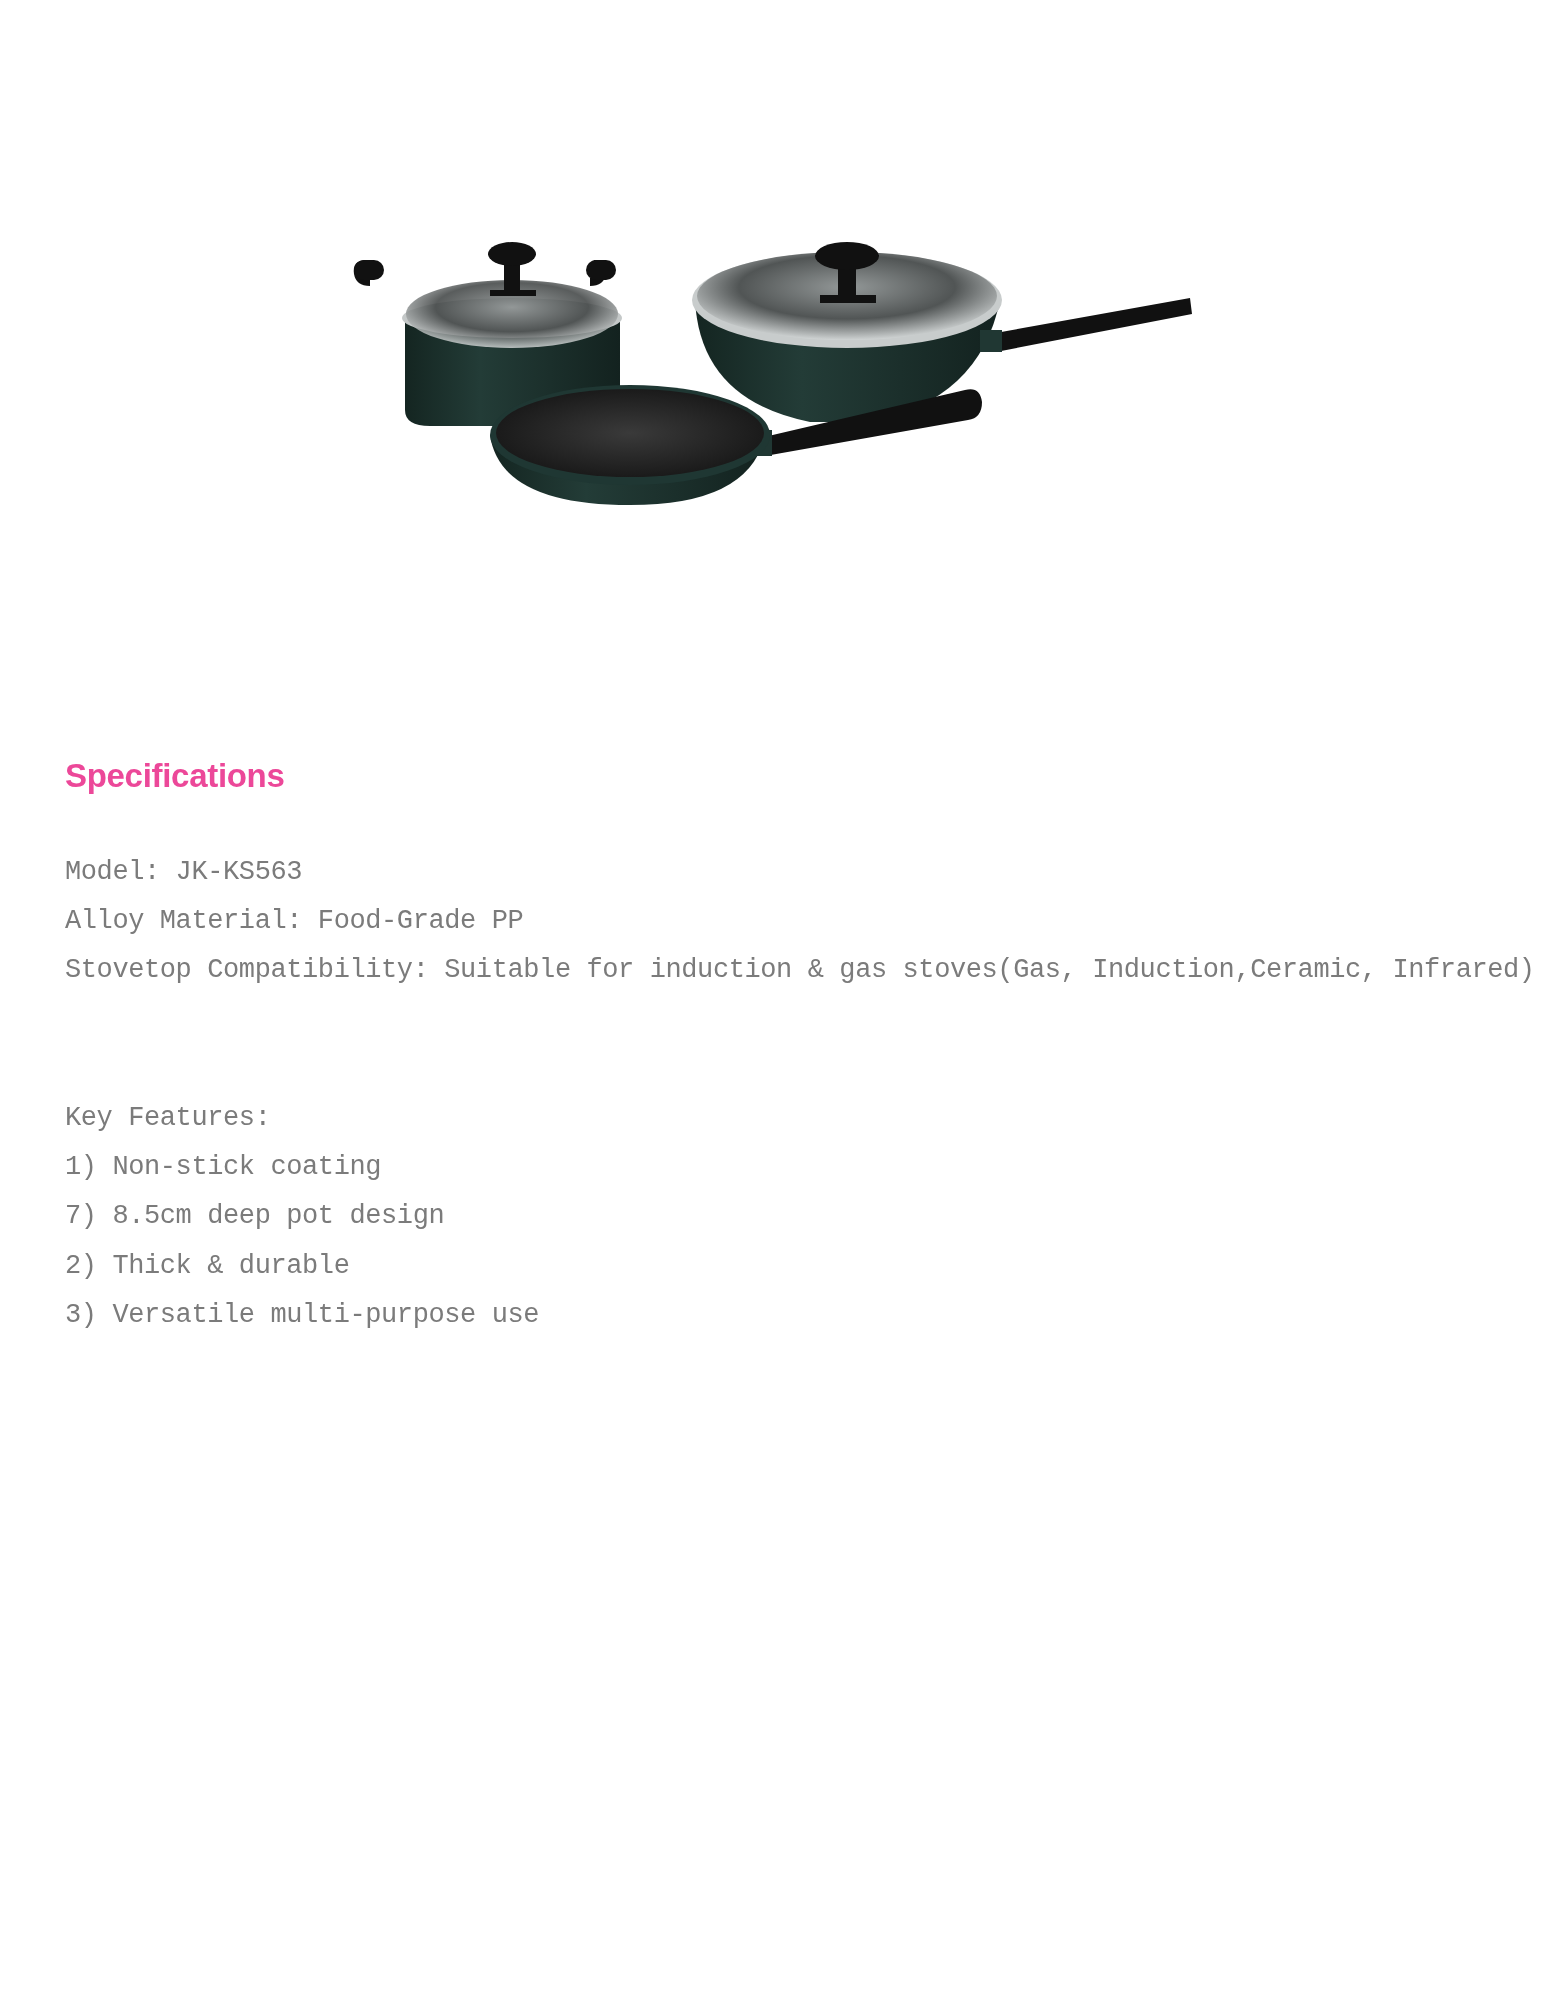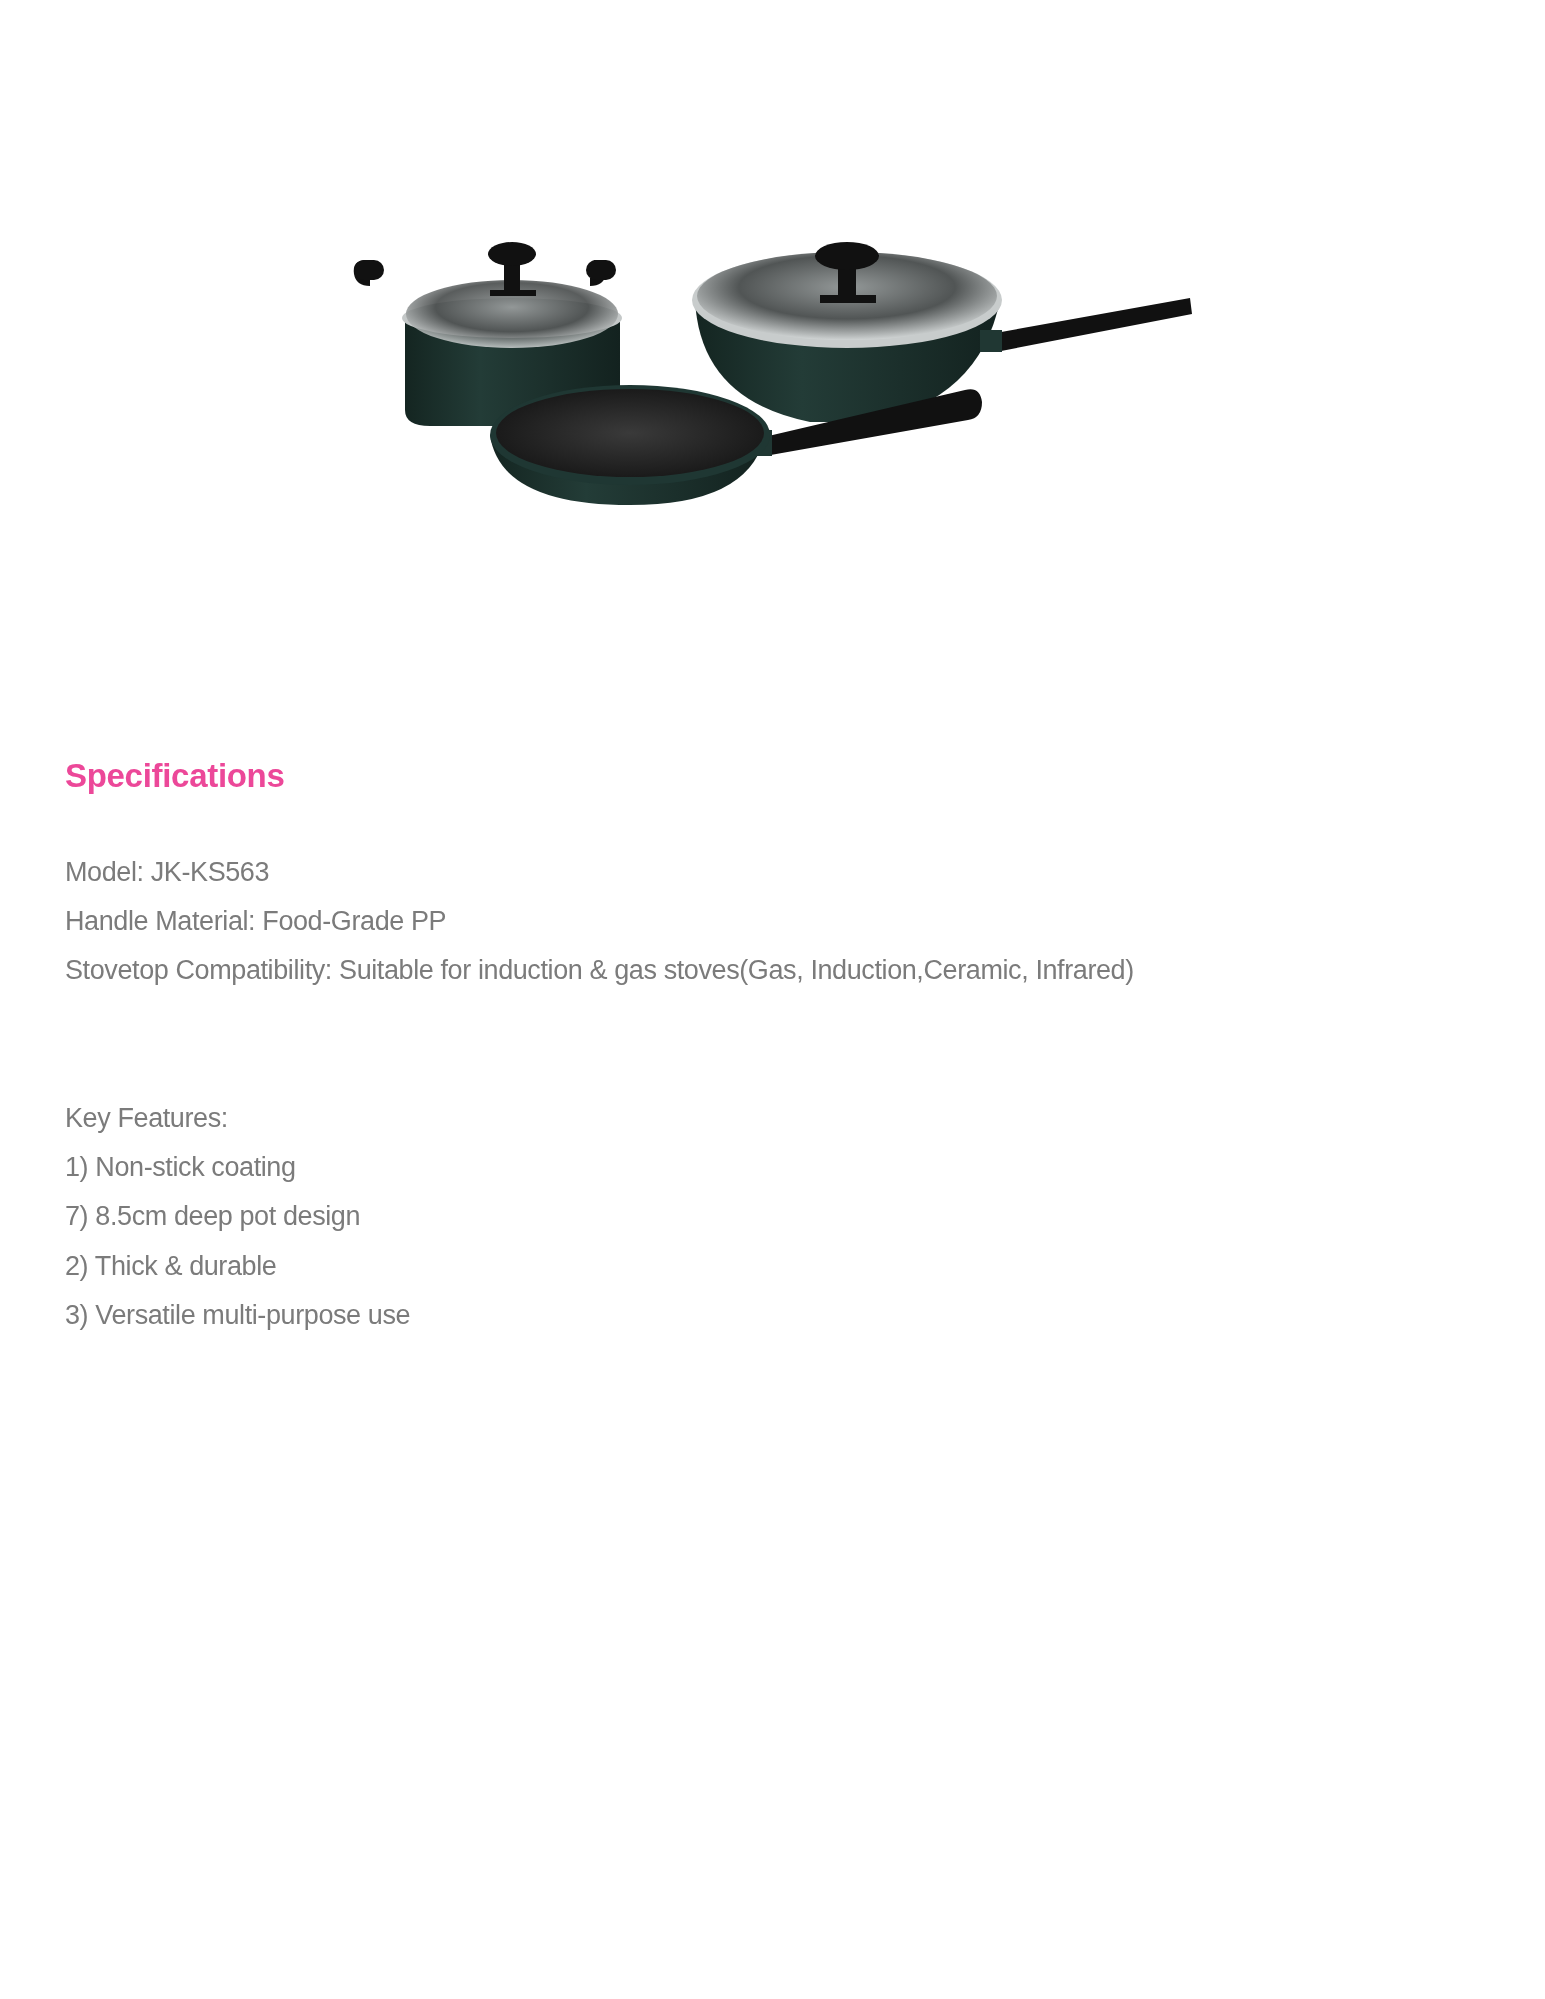--- a/index.html
+++ b/index.html
@@ -5,21 +5,21 @@
   html, body { margin: 0; padding: 0; background: #ffffff; }
   body { width: 1545px; height: 1999px; position: relative; overflow: hidden; }
   .product-image { position: absolute; left: 340px; top: 230px; width: 860px; height: 290px; }
   .specs { position: absolute; left: 65px; top: 752px; width: 1460px; }
   .specs-title {
     font-family: "Liberation Sans", sans-serif; font-weight: bold;
     font-size: 33px; color: #ec4899; margin: 0; letter-spacing: -0.3px; line-height: 48px;
   }
   .spec-block { margin-top: 48px; }
   .spec-line {
-    font-family: Liberation Sans, sans-serif; font-size: 27px; color: #7b7b7b;
+    font-family: Liberation Mono, monospace; font-size: 27px; color: #7b7b7b;
     line-height: 49.2px; white-space: nowrap; letter-spacing: -0.4px;
   }
   .spacer { height: 49.2px; }
 </style>
 </head>
 <body>
 
 <div class="product-image">
   <svg width="860" height="290" viewBox="0 0 860 290" xmlns="http://www.w3.org/2000/svg">
     <defs>
@@ -71,21 +71,21 @@
       <ellipse cx="290" cy="203" rx="134" ry="44" fill="url(#panIn)"></ellipse>
     </g>
   </svg>
 </div>
 
 <section class="specs">
   <h2 class="specs-title">Specifications</h2>
 
   <div class="spec-block">
     <div class="spec-line">Model: JK-KS563</div>
-    <div class="spec-line">Handle Material: Food-Grade PP</div>
+    <div class="spec-line">Alloy Material: Food-Grade PP</div>
     <div class="spec-line">Stovetop Compatibility: Suitable for induction &amp; gas stoves(Gas, Induction,Ceramic, Infrared)</div>
     <div class="spacer"></div>
     <div class="spacer"></div>
     <div class="spec-line">Key Features:</div>
     <div class="spec-line">1) Non-stick coating</div>
     <div class="spec-line">7) 8.5cm deep pot design</div>
     <div class="spec-line">2) Thick &amp; durable</div>
     <div class="spec-line">3) Versatile multi-purpose use</div>
   </div>
 </section>

